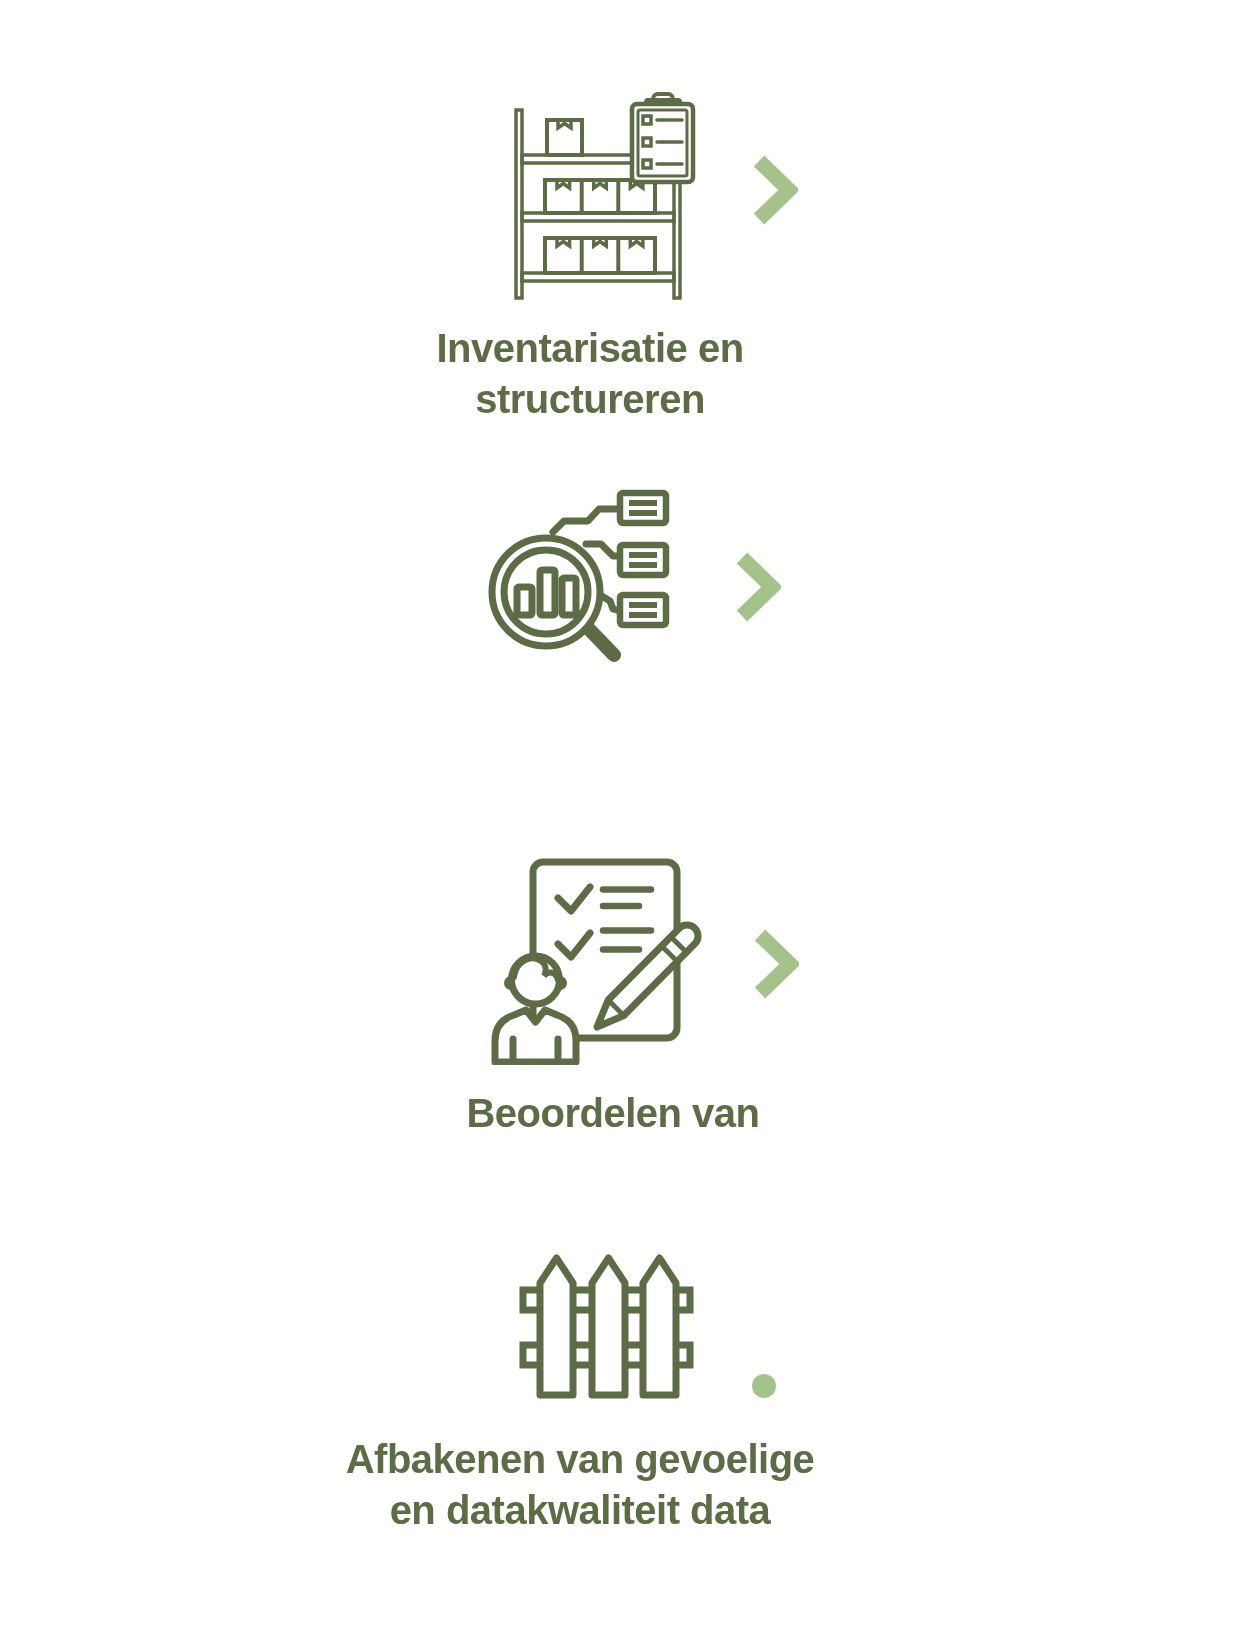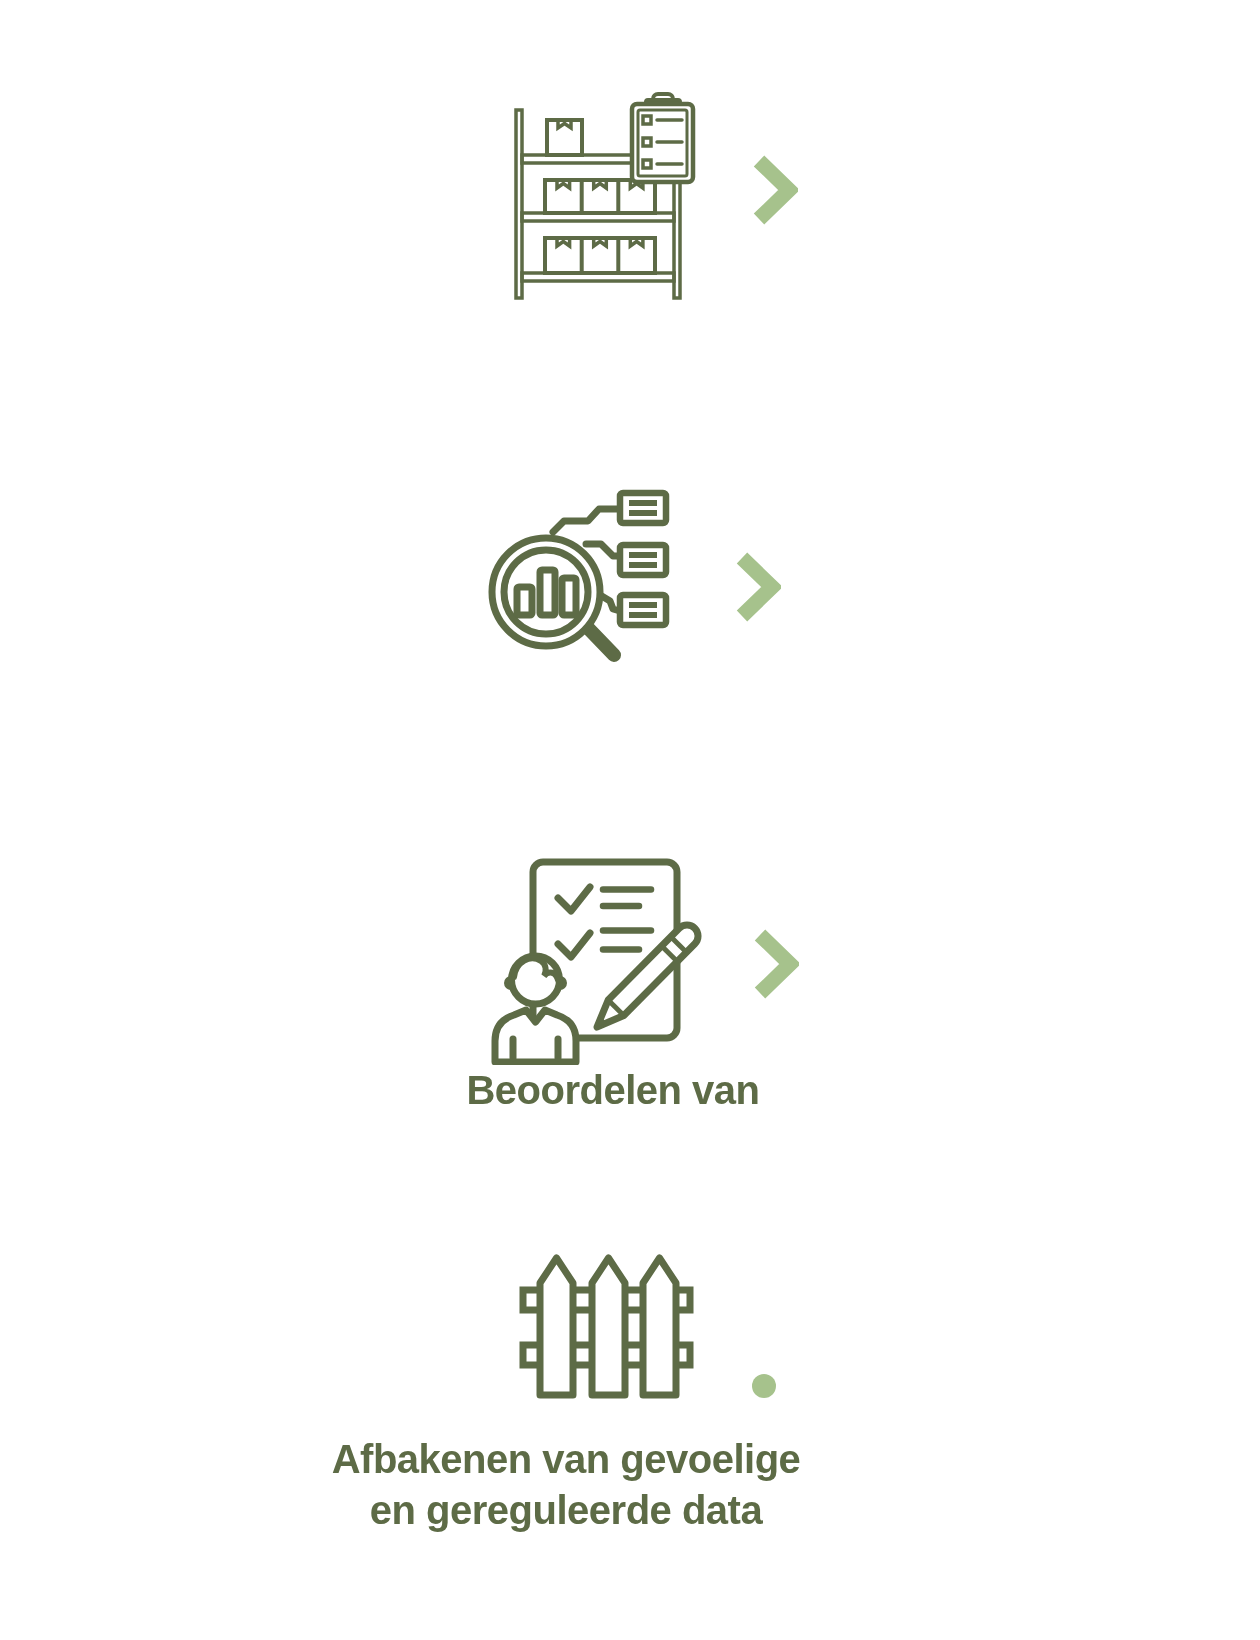--- a/index.html
+++ b/index.html
@@ -80,20 +80,24 @@
     <rect class="si" x="153" y="75" width="8" height="8" stroke-width="3.5"></rect>
     <line class="si" x1="167" y1="35" x2="192" y2="35" stroke-width="3.5" stroke-linecap="round"></line>
     <line class="si" x1="167" y1="57" x2="192" y2="57" stroke-width="3.5" stroke-linecap="round"></line>
     <line class="si" x1="167" y1="79" x2="192" y2="79" stroke-width="3.5" stroke-linecap="round"></line>
   </svg>
 
   <svg class="abs" style="left:752px;top:155px" width="46" height="70" viewBox="0 0 46 70">
     <path class="sa" d="M7,6 L37,35 L7,64" stroke-width="15" stroke-linecap="butt"></path>
   </svg>
 
+  <div class="caption" style="left:240px;top:323px">
+    <span>Inventarisatie en</span><br>
+    <span>structureren</span>
+  </div>
 
   <svg class="abs" style="left:460px;top:460px" width="220" height="220" viewBox="0 0 220 220">
 
     <polyline class="si" points="93,72 104,61 128,61 139,49 160,49" stroke-width="7" stroke-linecap="round" stroke-linejoin="round"></polyline>
     <polyline class="si" points="126,84 141,84 153,96 160,96" stroke-width="7" stroke-linecap="round" stroke-linejoin="round"></polyline>
     <polyline class="si" points="140,135 150,141 153,149 160,151" stroke-width="7" stroke-linecap="round" stroke-linejoin="round"></polyline>
 
     <rect class="sf" x="160" y="33" width="46" height="30" rx="3" stroke-width="6.5"></rect>
     <line class="si" x1="169" y1="43" x2="197" y2="43" stroke-width="6"></line>
     <line class="si" x1="169" y1="53" x2="197" y2="53" stroke-width="6"></line>
@@ -142,34 +146,34 @@
     <path class="si" d="M34,127 C36,112 50,104 61,111 C66,114 67,121 64,126 C69,120 76,122 78,130" stroke-width="6" stroke-linecap="round"></path>
     <path class="sf" d="M15,212 L15,191 Q15,171 34,165 L46,160 L55.5,172 L65,160 L77,165 Q96,171 96,191 L96,212 Z" stroke-width="7" stroke-linejoin="round"></path>
     <line class="si" x1="33" y1="189" x2="33" y2="208" stroke-width="7" stroke-linecap="round"></line>
     <line class="si" x1="78" y1="189" x2="78" y2="208" stroke-width="7" stroke-linecap="round"></line>
   </svg>
 
   <svg class="abs" style="left:753px;top:929px" width="46" height="70" viewBox="0 0 46 70">
     <path class="sa" d="M7,6 L37,35 L7,64" stroke-width="15" stroke-linecap="butt"></path>
   </svg>
 
-  <div class="caption" style="left:263px;top:1065px">
+  <div class="caption" style="left:263px;top:1088px">
     <span>Beoordelen van</span><br>
   </div>
 
   <svg class="abs" style="left:515px;top:1250px" width="185" height="155" viewBox="0 0 185 155">
 
     <rect class="sf" x="8" y="40" width="167" height="20" stroke-width="7"></rect>
     <rect class="sf" x="8" y="95" width="167" height="20" stroke-width="7"></rect>
 
     <path class="sf" d="M25,145 L25,33 L41.5,8 L58,33 L58,145 Z" stroke-width="7" stroke-linejoin="round"></path>
     <path class="sf" d="M77,145 L77,33 L93.5,8 L110,33 L110,145 Z" stroke-width="7" stroke-linejoin="round"></path>
     <path class="sf" d="M128,145 L128,33 L144.5,8 L161,33 L161,145 Z" stroke-width="7" stroke-linejoin="round"></path>
   </svg>
 
   <div class="dot" style="left:752px;top:1374px"></div>
 
-  <div class="caption" style="left:216px;top:1434px">
+  <div class="caption" style="left:230px;top:1434px">
     <span>Afbakenen van gevoelige</span><br>
-    <span>en gereguleerde data</span>
+    <span>en datakwaliteit data</span>
   </div>
 
 </div>
 
 </body></html>

